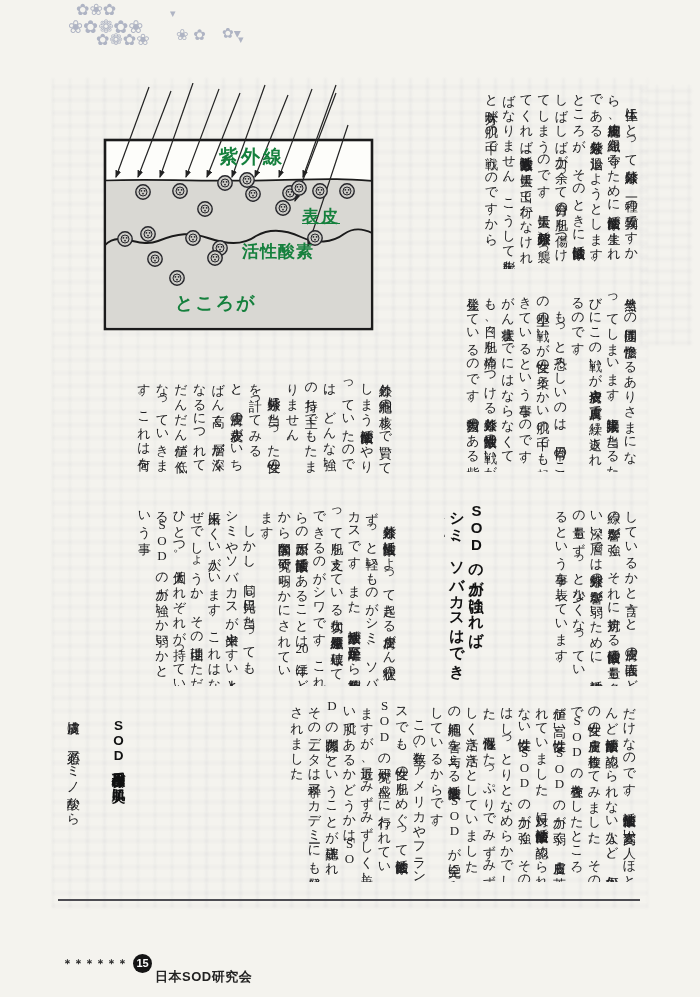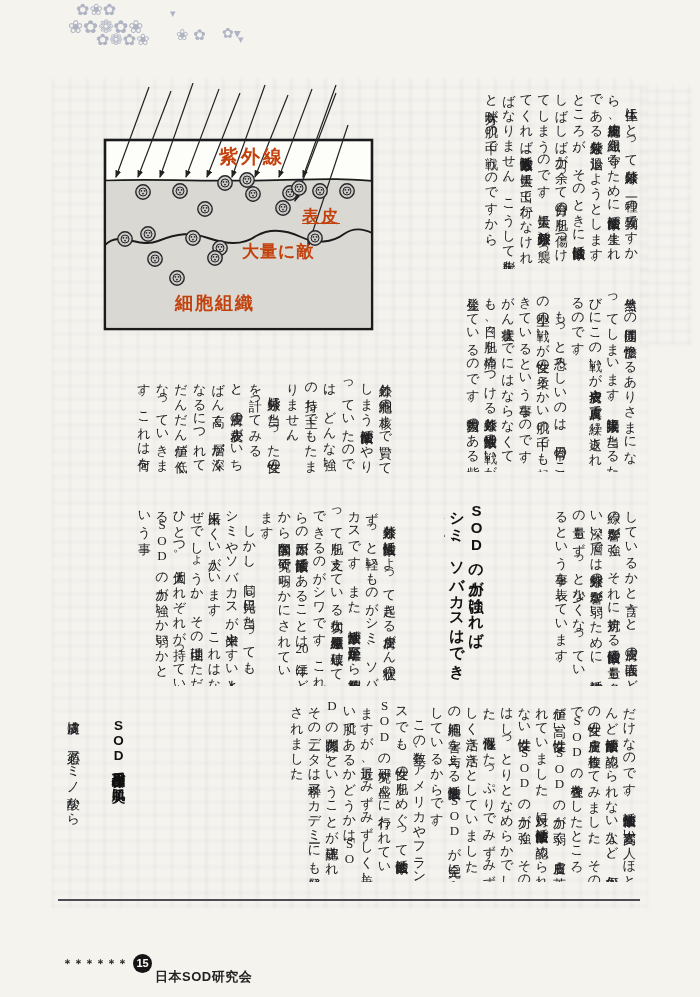--- a/index.html
+++ b/index.html
@@ -38,21 +38,21 @@
     font-family:"Liberation Sans","DejaVu Sans",sans-serif;font-weight:bold;
     color:#111;overflow:hidden;z-index:2;letter-spacing:0;
   }
   .vh div{margin:0;}
 
   
   .diagram{position:absolute;left:96px;top:83px;width:280px;height:252px;margin:0;z-index:2;}
   .diagram svg{position:absolute;left:0;top:0;}
   .dlabel{
     position:absolute;font-family:"Liberation Sans","DejaVu Sans",sans-serif;
-    font-weight:bold;color:#c2410c;white-space:nowrap;z-index:3;
+    font-weight:bold;color:#15803d;white-space:nowrap;z-index:3;
   }
   .lbl-uv{left:123px;top:61px;font-size:19px;letter-spacing:3px;}
   .lbl-hyohi{left:206px;top:122px;font-size:17px;letter-spacing:2px;text-decoration:underline;}
   .lbl-kassei{left:146px;top:157px;font-size:17px;letter-spacing:1px;}
   .lbl-saibo{left:79px;top:208px;font-size:18px;letter-spacing:2px;}
 
   .rule{position:absolute;left:58px;top:899px;width:582px;height:2px;background:#4c4c52;z-index:2;}
   .footer{position:absolute;left:62px;top:951px;height:24px;display:flex;align-items:center;z-index:2;
     font-family:"Liberation Sans","DejaVu Sans",sans-serif;color:#222;}
   .stars{font-size:11px;letter-spacing:0;margin-right:2px;color:#333;font-weight:bold;}
@@ -203,22 +203,22 @@
         <circle cx="120.6" cy="173.8" r="0.9" fill="#26262b"></circle>
         <circle cx="119" cy="176.6" r="0.9" fill="#26262b"></circle>
         <circle cx="81" cy="195" r="7.2" fill="#cbcac5" stroke="#26262b" stroke-width="1.4"></circle>
         <circle cx="81" cy="195" r="4" fill="none" stroke="#26262b" stroke-width="1"></circle>
         <circle cx="79.4" cy="193.8" r="0.9" fill="#26262b"></circle>
         <circle cx="82.6" cy="193.8" r="0.9" fill="#26262b"></circle>
         <circle cx="81" cy="196.6" r="0.9" fill="#26262b"></circle>
       </svg>
     <div class="dlabel lbl-uv">紫外線</div>
     <div class="dlabel lbl-hyohi">表皮</div>
-    <div class="dlabel lbl-kassei">大量に敵</div>
-    <div class="dlabel lbl-saibo">細胞組織</div>
+    <div class="dlabel lbl-kassei">活性酸素</div>
+    <div class="dlabel lbl-saibo">ところが</div>
   </figure>
 
   <div class="v b1">
     <p class="v-col">　生体にとって紫外線は、一種の異物ですから、皮膚細胞、組織を守るために活性酸素が生まれ、外敵である紫外線を退治しようとします。ところが、そのときに活性酸素は、しばしば力が余って自分の肌を傷つけてしまうのです。大量に敵（紫外線）が襲ってくれば味方（活性酸素）も大量に出て行かなければなりません。こうして膨大な敵と味方が肌の中で戦うのですから、</p>
   </div>
 
   <div class="v b3">
     <p class="v-col">当然その周囲は惨憺たるありさまになってしまいます。直接太陽に当たるたびにこの戦いが表皮膚や真皮膚で繰り返されるのです。</p>
     <p class="v-col">　もっと恐ろしいのは、日常のこの小型の戦いが女性の柔らかい肌の中でも起きているという事なのです。皮膚がん症状までにはならなくても、日々、肌を痛めつける紫外線と活性酸素の戦いが発生しているのです。殺菌力のある紫</p>
   </div>

